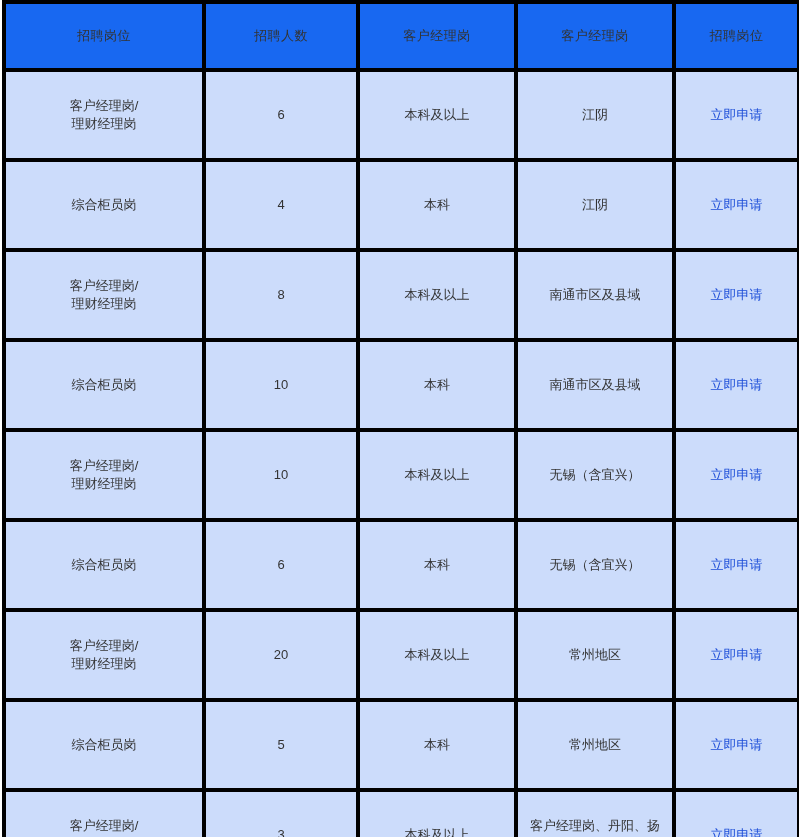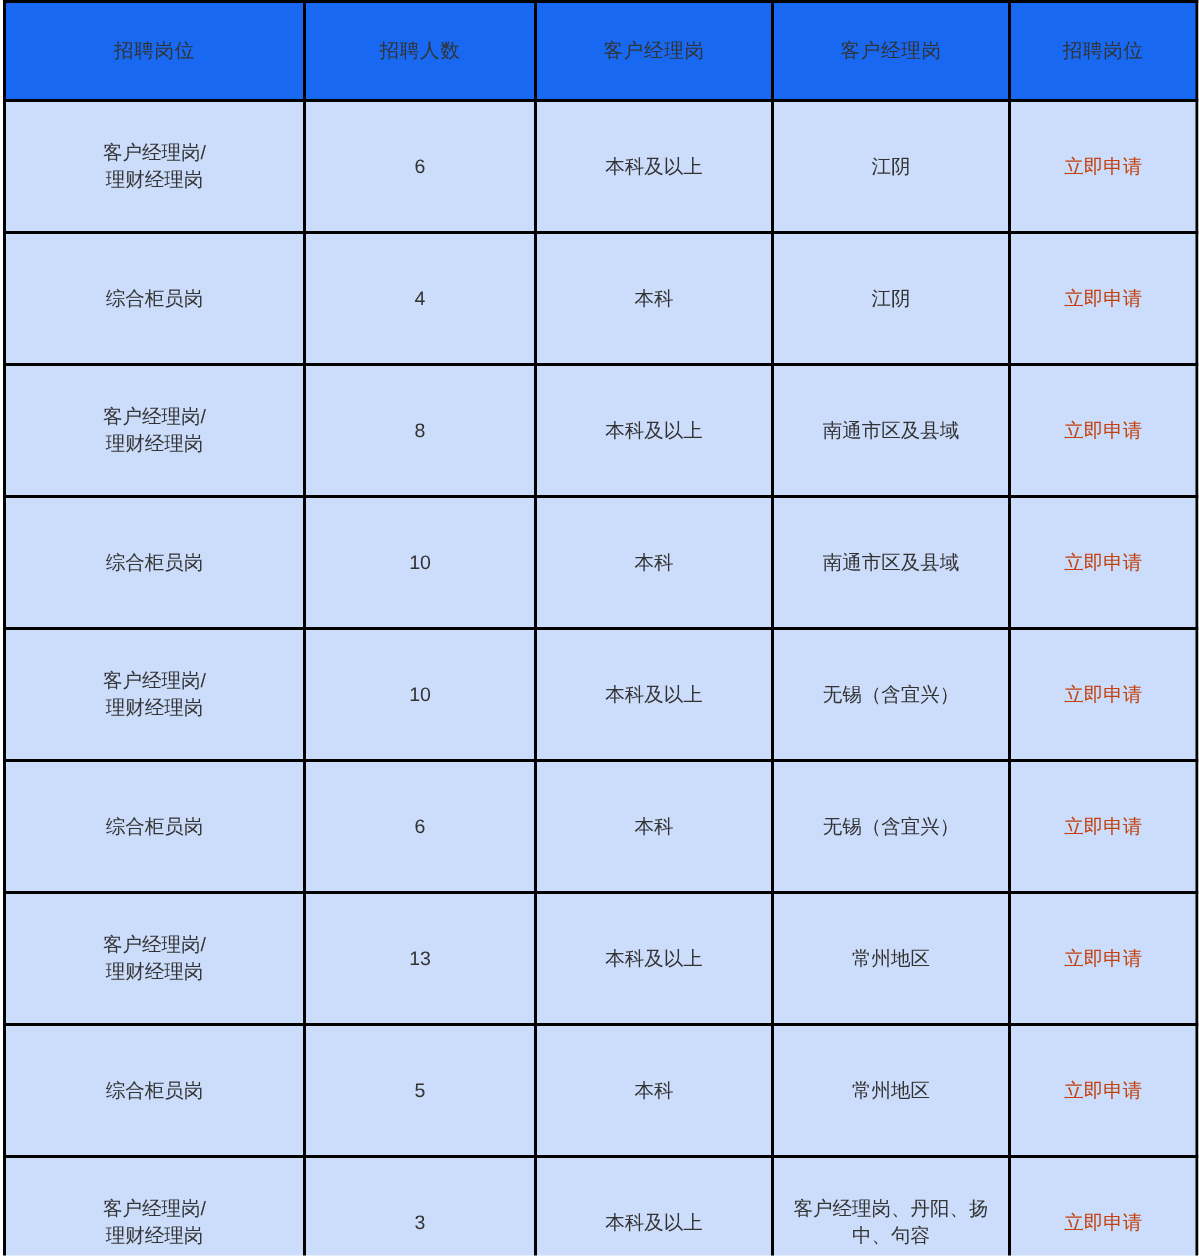--- a/index.html
+++ b/index.html
@@ -19,21 +19,21 @@
     padding: 0 0 0 0;
   }
   table.recruit-table {
     border-collapse: collapse;
     width: 795px;
     margin: 0 2px;
     table-layout: fixed;
   }
   table.recruit-table th,
   table.recruit-table td {
-    border: 2px solid #000000;
+    border: 4px solid #000000;
     text-align: center;
     vertical-align: middle;
     font-size: 13px;
     color: #333333;
     line-height: 18px;
     padding: 4px 2px;
   }
   thead th {
     background: #1868f1;
     color: #ffffff;
@@ -43,21 +43,21 @@
     letter-spacing: 0.5px;
   }
   tbody td {
     background: #ccdcfb;
     height: 78px;
   }
   tbody tr td.apply-cell {
     background: #ccdcfb;
   }
   .apply-link {
-    color: #c2410c;
+    color: #1d4ed8;
     font-size: 13px;
     text-decoration: none;
     cursor: pointer;
   }
   .pos-line {
     display: block;
   }
   col.c1 { width: 200px; }
   col.c2 { width: 154px; }
   col.c3 { width: 158px; }
@@ -172,21 +172,21 @@
         <td class="apply-cell">
           <span class="apply-link">立即申请</span>
         </td>
       </tr>
 
       <tr>
         <td>
           <span class="pos-line">客户经理岗/</span>
           <span class="pos-line">理财经理岗</span>
         </td>
-        <td>13</td>
+        <td>20</td>
         <td>本科及以上</td>
         <td>
           <span class="pos-line">常州地区</span>
         </td>
         <td class="apply-cell">
           <span class="apply-link">立即申请</span>
         </td>
       </tr>
 
       <tr>

